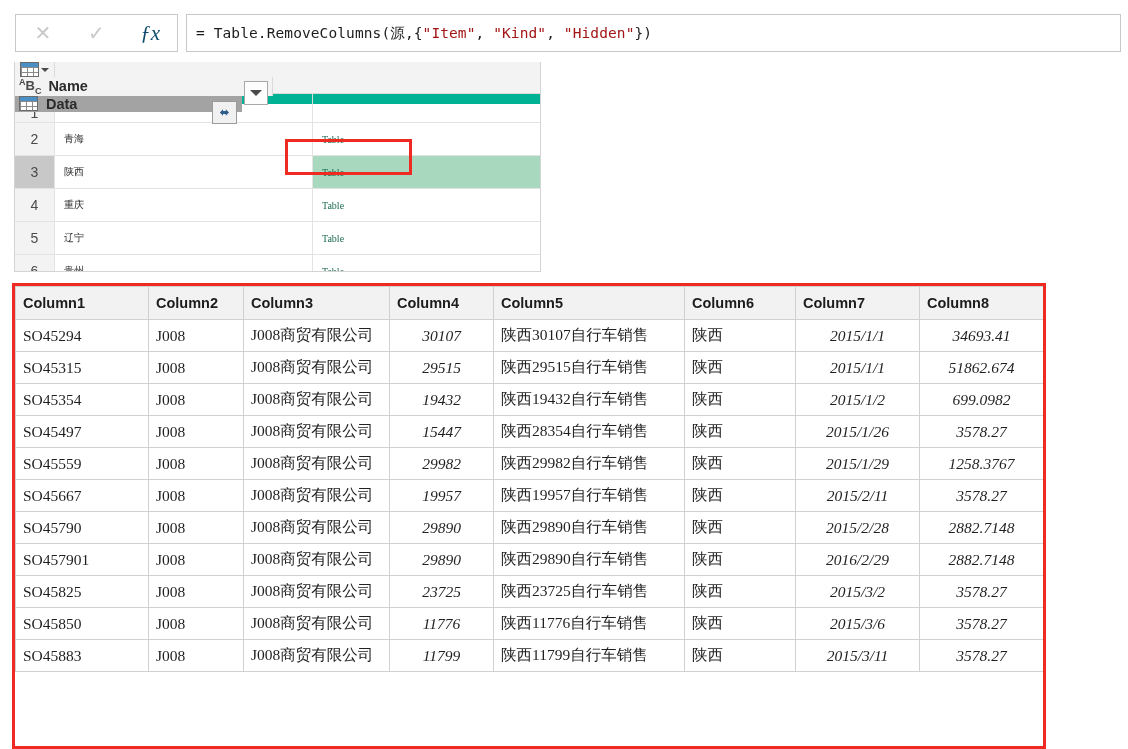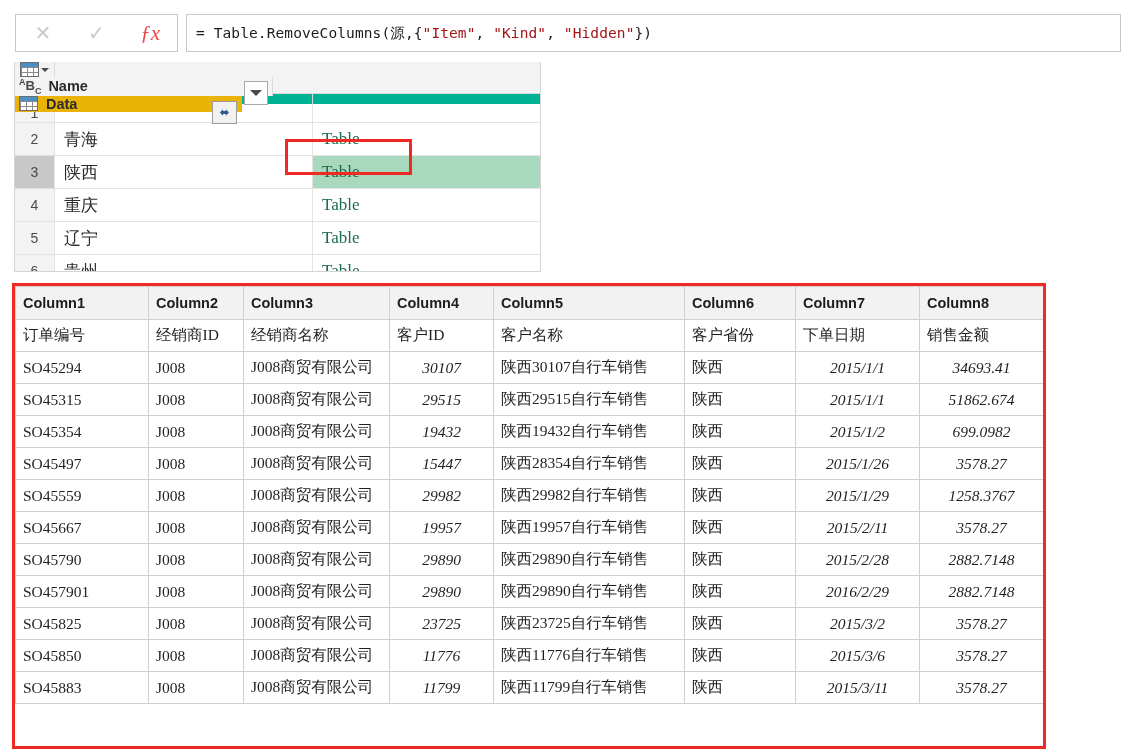--- a/index.html
+++ b/index.html
@@ -24,21 +24,21 @@
     box-sizing: border-box;
   }
   .fx-btn {
     width: 46px; height: 36px;
     display: flex; align-items: center; justify-content: center;
     font-size: 20px; line-height: 1;
     color: #c9c9c9;
     cursor: pointer; user-select: none;
   }
   .fx-btn.fx-italic {
-    color: #ef4444;
+    color: #0c4a6e;
     font-family: "Liberation Serif", "DejaVu Serif", serif;
     font-style: italic; font-size: 21px;
   }
   .formula-input {
     position: absolute; left: 186px; top: 14px;
     width: 935px; height: 38px;
     border: 1px solid #c8c8c8; background: #ffffff;
     box-sizing: border-box;
     display: flex; align-items: center;
     padding-left: 9px;
@@ -71,21 +71,21 @@
   .pq-th {
     display: flex; align-items: center;
     box-sizing: border-box;
     border-right: 1px solid #dadada;
     font-size: 14.5px; font-weight: bold; color: #2b2b2b;
     padding: 0 4px;
     position: relative;
   }
   .pq-th.rownum-th { width: 40px; justify-content: center; padding:0; }
   .pq-th.name-th   { width: 258px; background:#f3f3f3; }
-  .pq-th.data-th   { width: 227px; background:#eab308; border-right: none; }
+  .pq-th.data-th   { width: 227px; background:#a3a3a3; border-right: none; }
 
   .ico-table {
     width: 19px; height: 15px; box-sizing: border-box;
     border: 1px solid #6b6b6b; background: #ffffff;
     position: relative; flex: none;
   }
   .ico-table::before {
     content:""; position:absolute; left:0; top:0; right:0; height:4px;
     background:#4a90c4;
   }
@@ -128,21 +128,21 @@
   .quality-cell { box-sizing:border-box; border-right:1px solid #dadada; }
   .quality-cell.rn { width:40px; background:#f3f3f3; }
   .quality-cell.q1 { width:258px; background:#00b294; }
   .quality-cell.q2 { width:227px; background:#00b294; border-right:none; }
 
   .pq-row { display:flex; height:32px; border-bottom:1px solid #e3e3e3; }
   .pq-row.partial { height:18px; border-bottom:1px solid #e3e3e3; }
   .pq-cell {
     box-sizing:border-box; border-right:1px solid #e3e3e3;
     display:flex; align-items:center; padding-left:9px;
-    font-size:17px; color:#2b2b2b; overflow:hidden; white-space:nowrap;
+    font-size:10px; color:#2b2b2b; overflow:hidden; white-space:nowrap;
     font-family:"Liberation Serif","DejaVu Serif", serif;
   }
   .pq-cell.rn {
     width:40px; justify-content:center; padding-left:0;
     background:#f3f3f3; color:#4a4a4a; font-size:14px;
     font-family:"Liberation Sans", sans-serif;
   }
   .pq-cell.rn.sel { background:#c8c8c8; }
   .pq-cell.c-name { width:258px; }
   .pq-cell.c-data { width:227px; border-right:none; color:#1b6b4e; }
@@ -286,30 +286,20 @@
             <th>Column2</th>
             <th>Column3</th>
             <th>Column4</th>
             <th>Column5</th>
             <th>Column6</th>
             <th>Column7</th>
             <th>Column8</th>
           </tr>
       </thead>
       <tbody>
-          <tr class="subhead">
-            <td>订单编号</td>
-            <td>经销商ID</td>
-            <td>经销商名称</td>
-            <td>客户ID</td>
-            <td>客户名称</td>
-            <td>客户省份</td>
-            <td>下单日期</td>
-            <td>销售金额</td>
-          </tr>
           <tr>
             <td>SO45294</td>
             <td>J008</td>
             <td>J008商贸有限公司</td>
             <td class="num">30107</td>
             <td>陕西30107自行车销售</td>
             <td>陕西</td>
             <td class="date">2015/1/1</td>
             <td class="num">34693.41</td>
           </tr>

